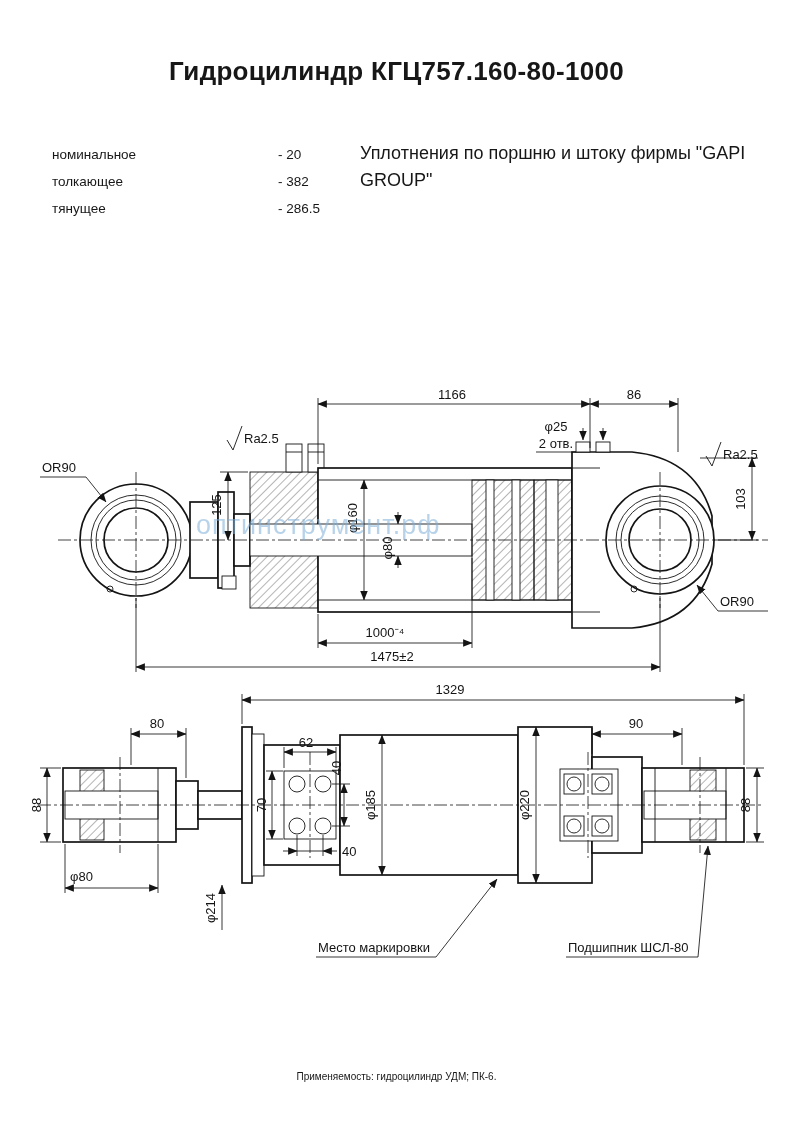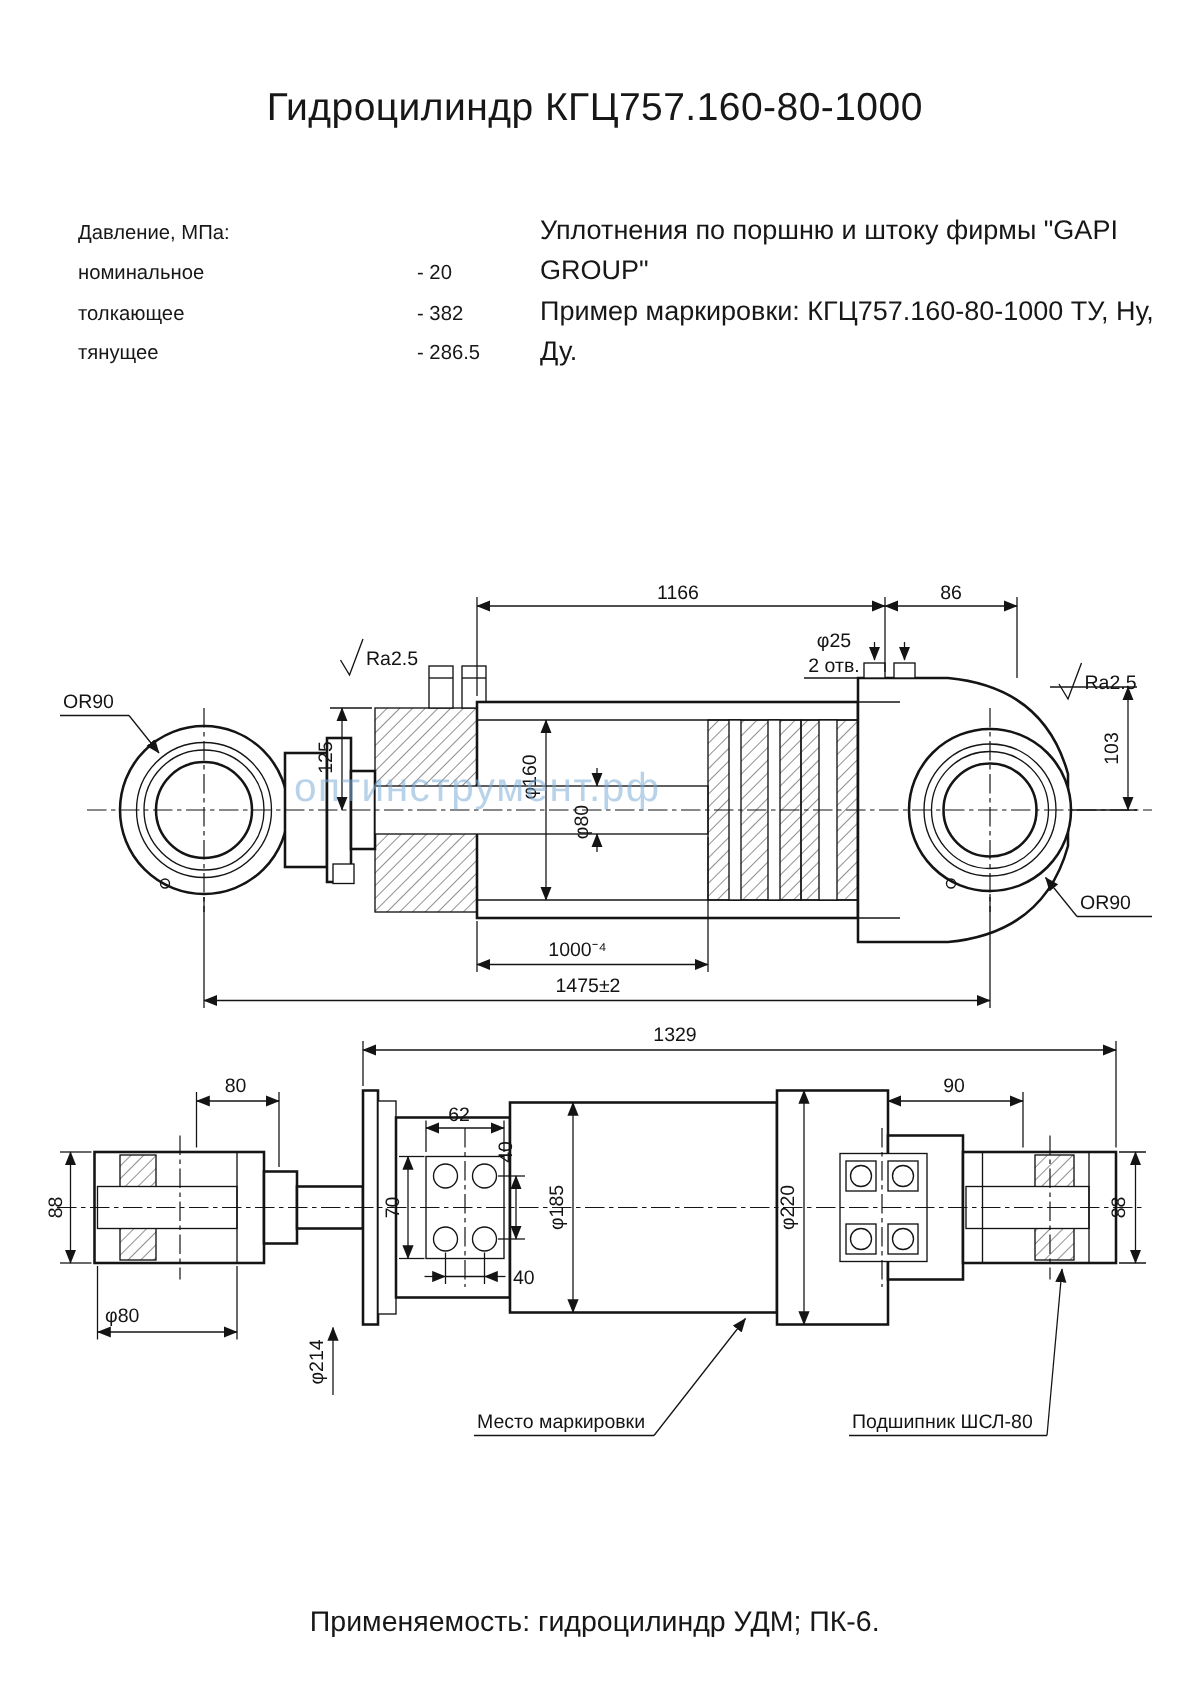--- a/index.html
+++ b/index.html
@@ -1,59 +1,54 @@
 <!DOCTYPE html>
 <html><head>
 <meta charset="utf-8">
 <style>
   html,body{margin:0;padding:0}
   body{width:793px;height:1123px;position:relative;background:#ffffff;
        font-family:"Liberation Sans",sans-serif;color:#171717;overflow:hidden}
   .title{position:absolute;top:56px;left:0;width:100%;text-align:center;
-         font-size:26px;font-weight:400;letter-spacing:.3px}
+         font-size:26px;font-weight:700;letter-spacing:.3px}
   .specs{position:absolute;left:52px;top:147px;width:300px;font-size:13.5px}
   .spec-row{display:grid;grid-template-columns:226px 1fr;height:26.8px;align-items:start}
   .notes{position:absolute;left:360px;top:140px;width:410px;font-size:18px;line-height:27px}
-  .footer{position:absolute;top:1071px;left:0;width:100%;text-align:center;font-size:19px}
+  .footer{position:absolute;top:1071px;left:0;width:100%;text-align:center;font-size:10px}
   .watermark{position:absolute;left:196px;top:510px;font-size:27px;letter-spacing:1px;
              color:#7fb0d8;opacity:.55;pointer-events:none}
   .drawing{position:absolute;left:0;top:0;width:793px;height:1123px}
   .tk{stroke:#141414;stroke-width:1.7}
   .tn{stroke:#141414;stroke-width:.9}
   .dm{stroke:#141414;stroke-width:.85}
   .cl{stroke:#141414;stroke-width:.8;stroke-dasharray:13 3 3 3}
   .dimtext{font-family:"Liberation Sans",sans-serif;font-size:13px;fill:#141414}
 </style>
 </head>
 <body>
 
 <div class="title">Гидроцилиндр КГЦ757.160-80-1000</div>
 
 <div class="specs">
-  <div class="spec-row">
-    <span>Давление, МПа:</span>
-    <span></span>
-  </div>
   <div class="spec-row">
     <span>номинальное</span>
     <span>- 20</span>
   </div>
   <div class="spec-row">
     <span>толкающее</span>
     <span>- 382</span>
   </div>
   <div class="spec-row">
     <span>тянущее</span>
     <span>- 286.5</span>
   </div>
 </div>
 
 <div class="notes">
   <div>Уплотнения по поршню и штоку фирмы "GAPI GROUP"</div>
-  <div>Пример маркировки: КГЦ757.160-80-1000 ТУ, Ну, Ду.</div>
 </div>
 
 <svg class="drawing" viewBox="0 0 793 1123">
   <defs>
     <pattern id="hatch" width="6" height="6" patternUnits="userSpaceOnUse" patternTransform="rotate(45)">
       <line x1="0" y1="0" x2="0" y2="6" stroke="#2a2a2a" stroke-width="0.7"></line>
     </pattern>
     <marker id="arr" viewBox="0 0 10 8" refX="9.5" refY="4" markerWidth="11" markerHeight="9" orient="auto-start-reverse">
       <path d="M0,0 L10,4 L0,8 Z" fill="#141414"></path>
     </marker>

